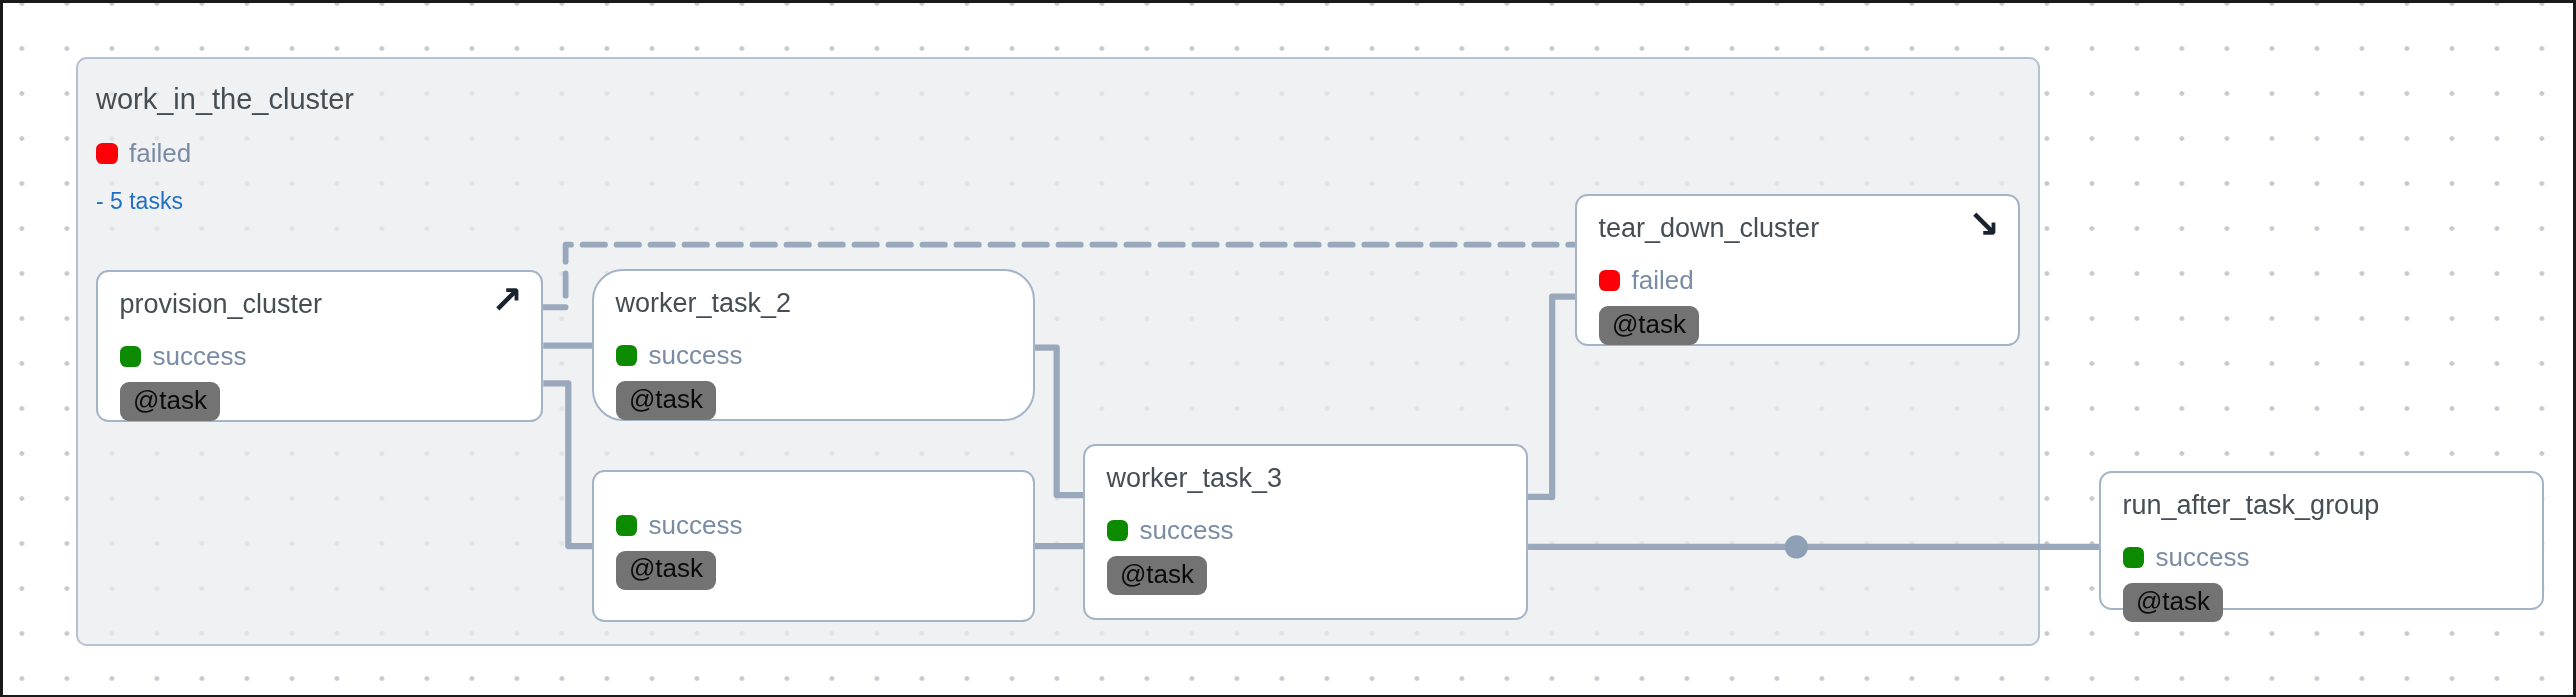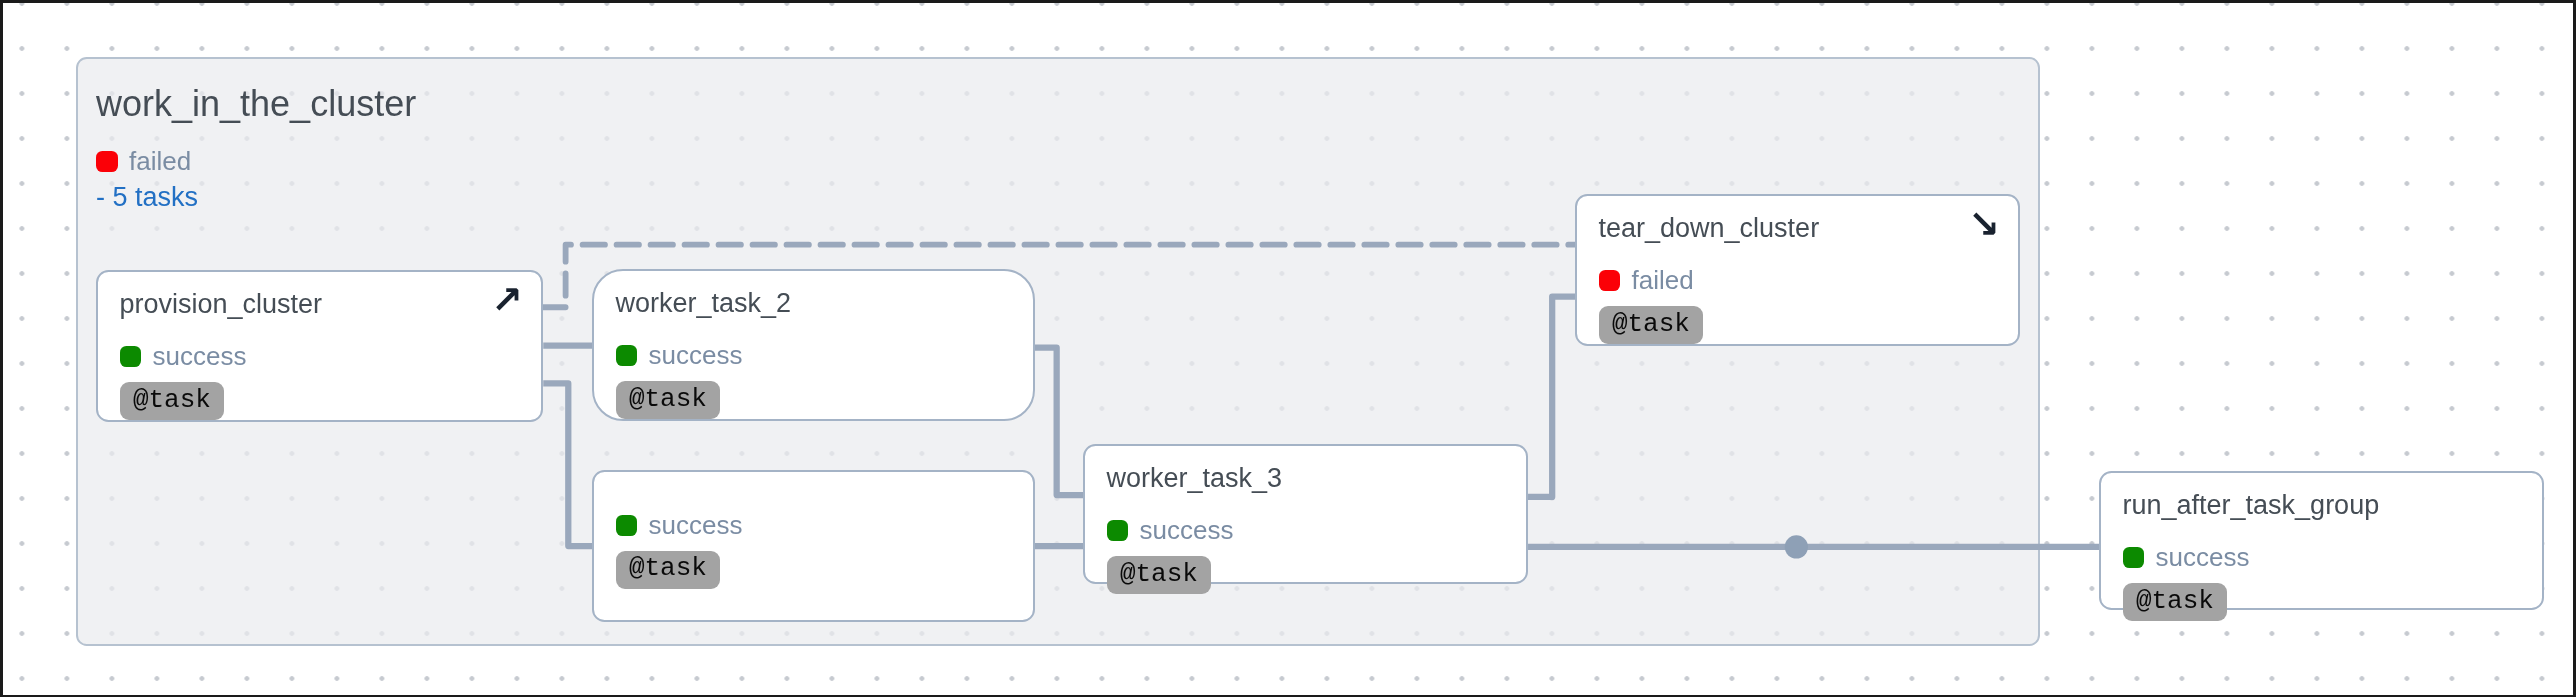--- a/index.html
+++ b/index.html
@@ -18,51 +18,51 @@
   
   .task-group{
     position:absolute;left:73px;top:54px;width:1964px;height:589px;
     box-sizing:border-box;
     background:rgba(234,236,239,0.72);
     border:2.2px solid #b6c2d0;
     border-radius:10.7px;
     z-index:1;
   }
   .tg-header{padding:23px 19.7px 0 18px;}
-  .tg-title{font-size:36px;color:#454d55;line-height:1.2;}
+  .tg-title{font-size:29px;color:#454d55;line-height:1.2;}
   .status-row{display:flex;align-items:center;gap:11.6px;margin-top:21px;}
   .sq{width:21.5px;height:21.5px;border-radius:6.3px;flex:0 0 auto;}
   .sq.success{background:#0c8a00;}
   .sq.failed{background:#fb0007;}
   .status-label{font-size:26px;color:#7a8ca3;}
-  .tg-toggle{margin-top:5px;font-size:27px;color:#2270c4;cursor:pointer;}
+  .tg-toggle{margin-top:19px;font-size:23px;color:#2270c4;cursor:pointer;}
   
   svg.edges{position:absolute;left:0;top:0;z-index:2;}
   .edge{stroke:#9aa8bc;stroke-width:7;fill:none;stroke-linejoin:round;}
   .edge.dashed{stroke-width:6.5;stroke-dasharray:25 13;stroke-linecap:round;}
   
   .node{
     position:absolute;box-sizing:border-box;
     background:#ffffff;border:2.2px solid #a4b3c6;border-radius:12.5px;
     padding:17px 21.5px 0 21.5px;z-index:3;
   }
   .node-title{font-size:27px;color:#454d55;line-height:1.15;white-space:nowrap;}
   .badge{
     display:inline-block;margin-top:9.8px;padding:2.7px 13.4px 5.4px 13.4px;
-    background:#a3a3a3;border-radius:9px;
-    font-size:26px;color:#0a0a0a;font-family:Liberation Mono, monospace;
+    background:#737373;border-radius:9px;
+    font-size:26px;color:#0a0a0a;
   }
   .arrow{
     position:absolute;top:9px;right:18px;
     font-size:38px;font-weight:700;color:#19222f;line-height:1;
   }
   #n-provision{left:93px;top:267px;width:447px;height:152px;}
   #n-wt2{left:589px;top:266px;width:443px;height:152px;border-radius:31px;}
   #n-wt1{left:589px;top:467px;width:443px;height:152px;}
-  #n-wt3{left:1080px;top:441px;width:445px;height:140px;}
+  #n-wt3{left:1080px;top:441px;width:445px;height:176px;}
   #n-teardown{left:1572px;top:191px;width:445px;height:152px;}
   #n-runafter{left:2096px;top:468px;width:445px;height:139px;}
 </style>
 </head>
 <body>
 
 <div class="frame">
 
   <div class="task-group">
     <div class="tg-header">

